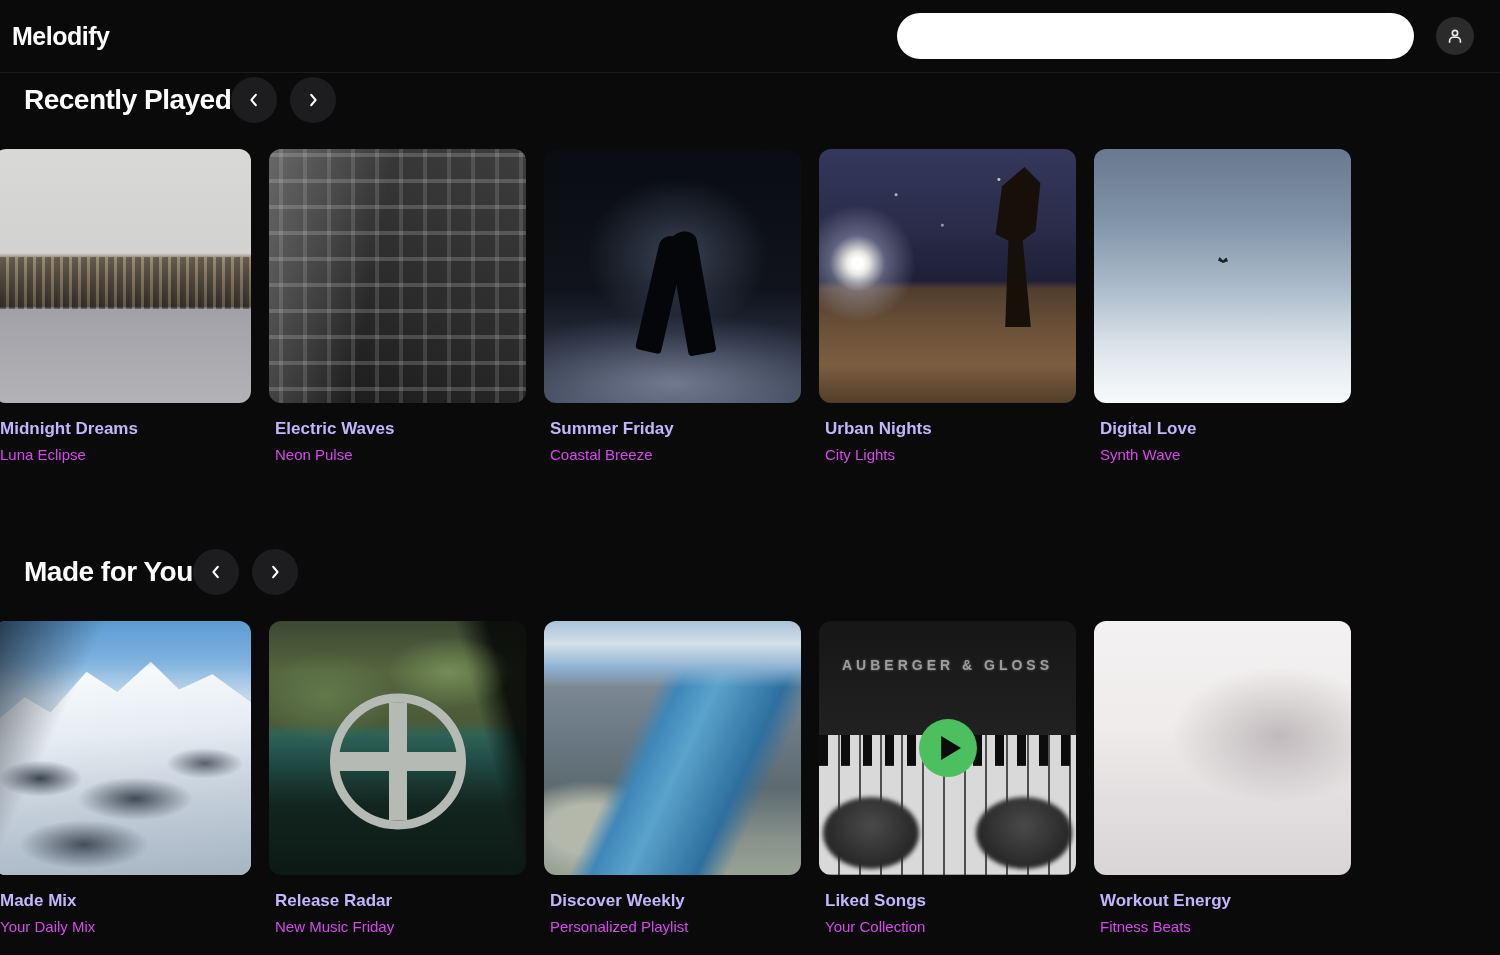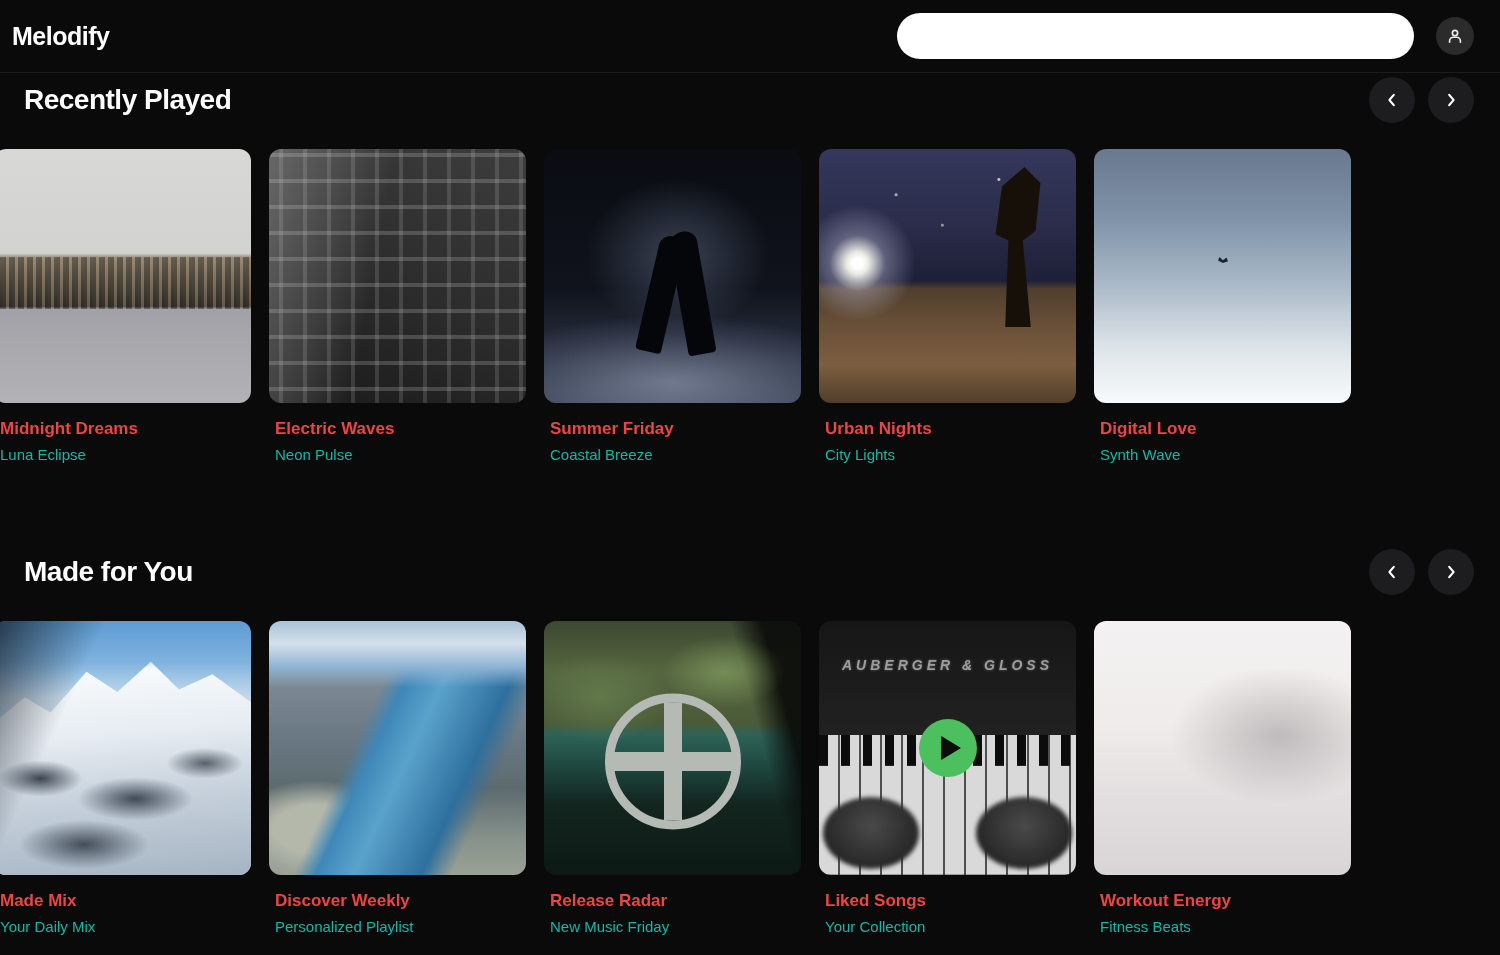--- a/index.html
+++ b/index.html
@@ -36,21 +36,21 @@
     background:#2b2b2b;
     border:none;
     display:flex; align-items:center; justify-content:center;
     cursor:pointer;
   }
 
   
   .section { position:relative; }
   .section-head {
     height:46px;
-    display:flex; align-items:center; justify-content:space-between;
+    display:flex; align-items:center; justify-content:flex-start;
     padding:0 26px 0 24px;
   }
   .section-1 .section-head { margin-top:4px; }
   .section-2 { margin-top:86px; }
   .section-title { font-size:28px; font-weight:800; letter-spacing:-0.5px; }
   .arrows { display:flex; gap:13px; }
   .arrow-btn {
     width:46px; height:46px; border-radius:50%;
     background:#1d1d1f; border:none;
     display:flex; align-items:center; justify-content:center;
@@ -64,26 +64,26 @@
     margin-top:26px;
   }
   .card { width:257px; flex:0 0 257px; cursor:pointer; }
   .art {
     width:257px; height:254px;
     border-radius:12px;
     position:relative; overflow:hidden;
   }
   .card-title {
     margin:16px 0 0 6px;
-    font-size:17px; font-weight:700; color:#ef4444;
+    font-size:17px; font-weight:700; color:#c4b5fd;
     white-space:nowrap;
   }
   .card-subtitle {
     margin:7px 0 0 6px;
-    font-size:15px; color:#14b8a6;
+    font-size:15px; color:#d946ef;
     white-space:nowrap;
   }
 
   
   .play-overlay {
     position:absolute; left:50%; top:50%;
     width:58px; height:58px;
     transform:translate(-50%,-50%);
     border-radius:50%;
     background:#4cc05f;
@@ -219,21 +219,21 @@
     width:96px; height:72px; border-radius:50%;
     background:radial-gradient(ellipse at 50% 40%, #4a4a4a, #242424 75%);
     filter:blur(2px);
   }
   .art-liked-songs::before { left:4px; }
   .art-liked-songs::after { right:4px; }
   .piano-brand {
     position:absolute; top:36px; left:0; right:0;
     text-align:center;
     font-size:14px; font-weight:600; letter-spacing:4px;
-    color:#9d9d9d; font-style:italic;
+    color:#9d9d9d; 
     text-shadow:0 0 3px rgba(220,220,220,.35);
   }
   
   .art-focus-flow {
     background:
       radial-gradient(circle 62px at 20% 18%, rgba(255,222,165,.95), rgba(250,200,135,.4) 45%, transparent 72%),
       repeating-linear-gradient(176deg, rgba(255,255,255,.45) 0 3px, rgba(255,255,255,0) 3px 16px) 0 120px / 257px 90px no-repeat,
       linear-gradient(180deg,#dcd4cb 0%,#e5ddd3 26%,#a9b4aa 30%,#99a69c 56%,#b8c1b7 76%,#ccc5b3 88%,#d6cbb6 100%);
   }
   .art-focus-flow::before {
@@ -332,28 +332,28 @@
       </button>
     </div>
   </div>
   <div class="row">
     <div class="card">
       <div class="art art-chill-mix"></div>
       <div class="card-title">Made Mix</div>
       <div class="card-subtitle">Your Daily Mix</div>
     </div>
     <div class="card">
+      <div class="art art-release-radar"></div>
+      <div class="card-title">Release Radar</div>
+      <div class="card-subtitle">New Music Friday</div>
+    </div>
+    <div class="card">
       <div class="art art-discover-weekly"></div>
       <div class="card-title">Discover Weekly</div>
       <div class="card-subtitle">Personalized Playlist</div>
-    </div>
-    <div class="card">
-      <div class="art art-release-radar"></div>
-      <div class="card-title">Release Radar</div>
-      <div class="card-subtitle">New Music Friday</div>
     </div>
     <div class="card">
       <div class="art art-liked-songs">
         <div class="piano-brand">AUBERGER &amp; GLOSS</div>
         <button class="play-overlay">
           <span class="play-triangle"></span>
         </button>
       </div>
       <div class="card-title">Liked Songs</div>
       <div class="card-subtitle">Your Collection</div>

